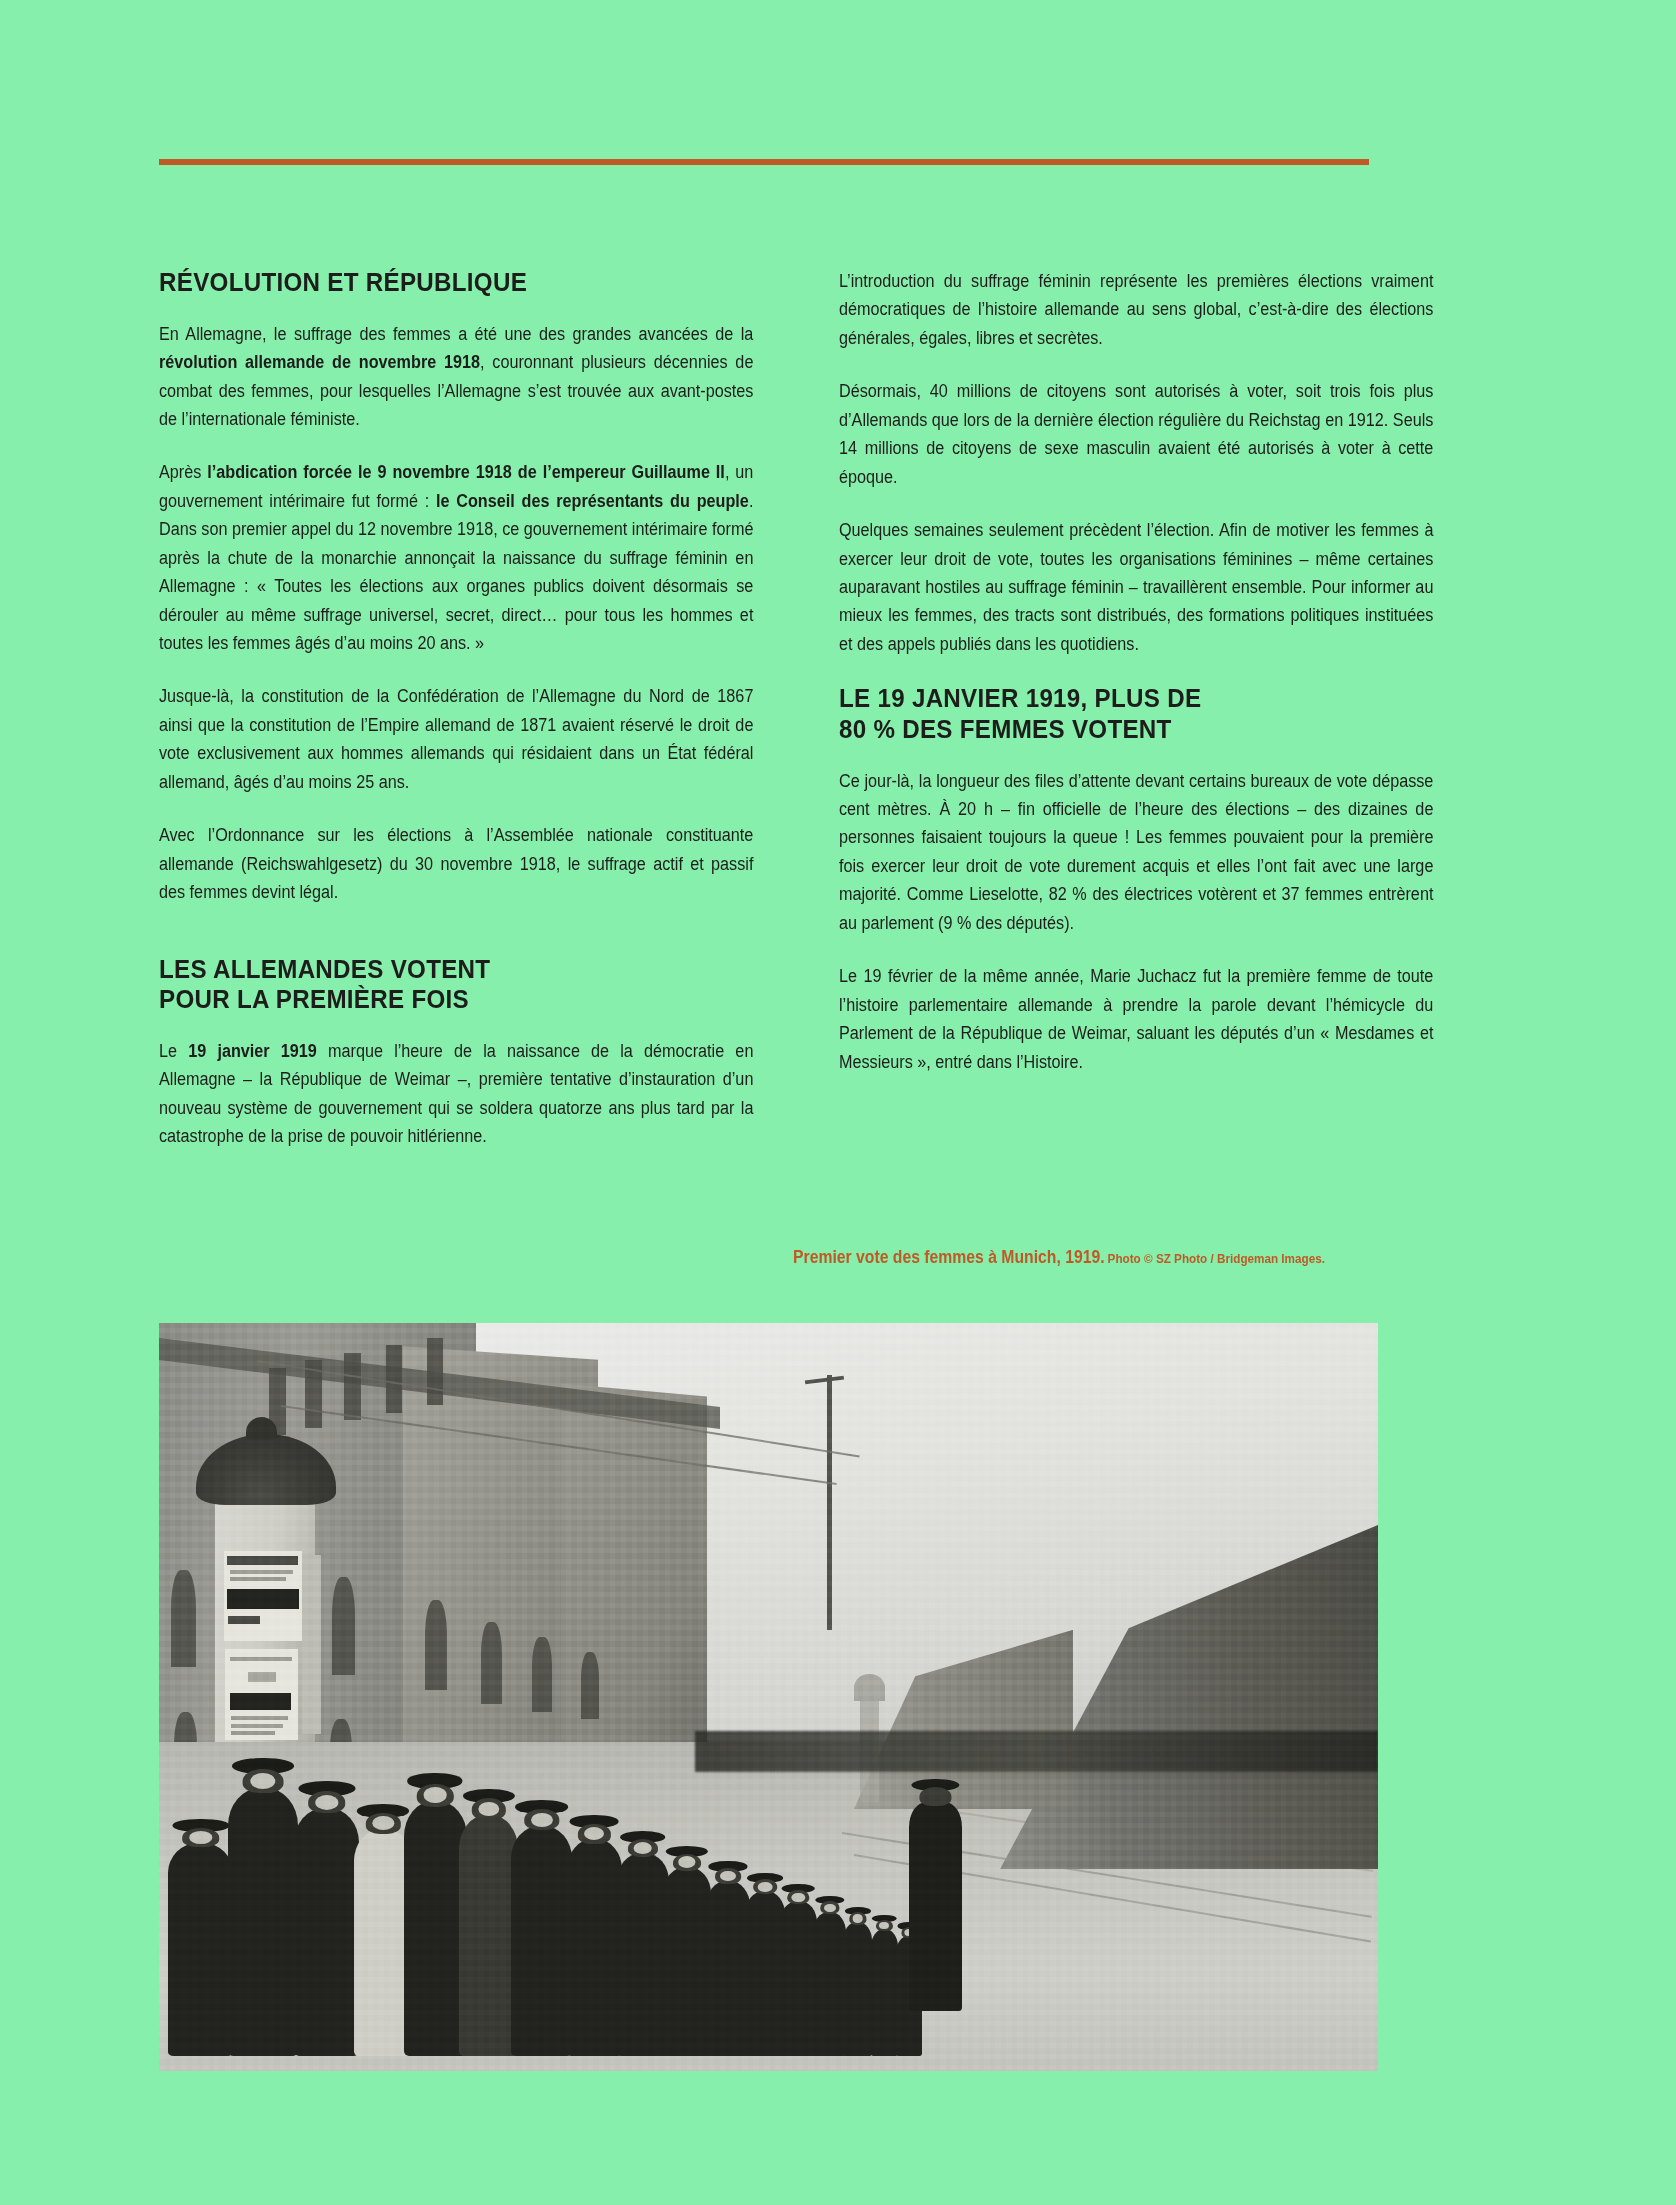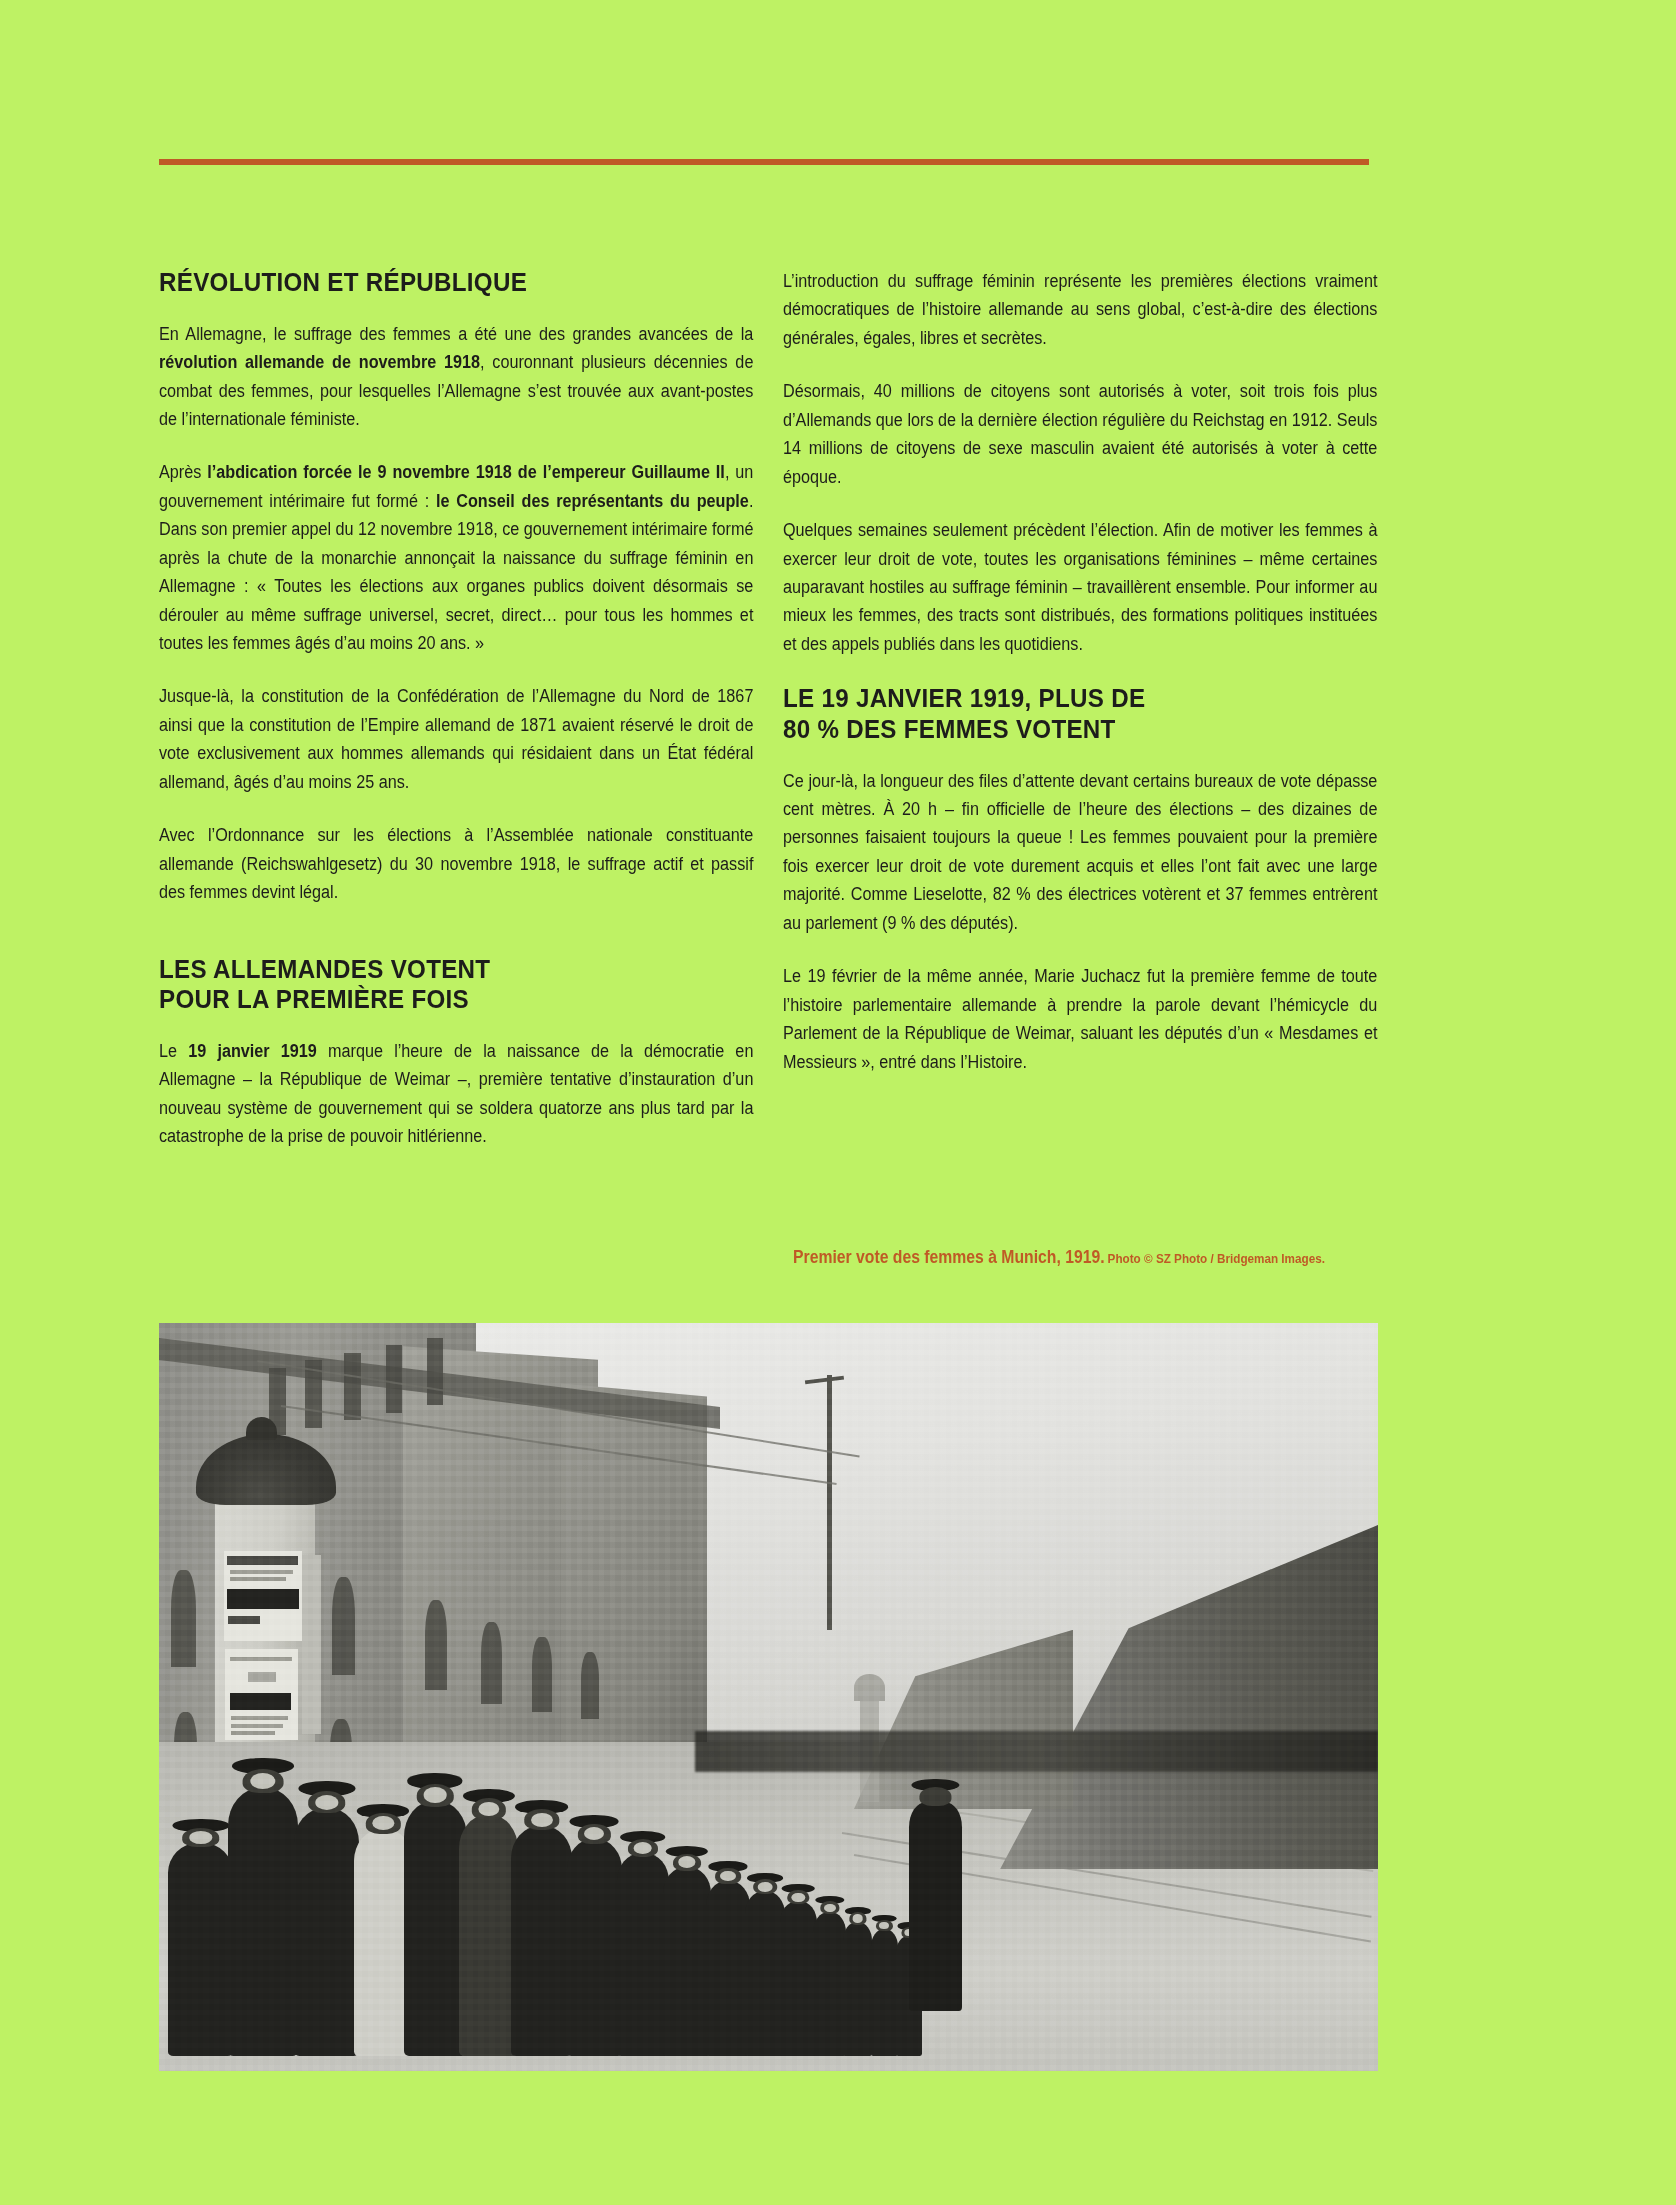--- a/index.html
+++ b/index.html
@@ -5,21 +5,21 @@
 <style>
   html, body {
     margin: 0;
     padding: 0;
     background: #edece4;
   }
   .page {
     position: relative;
     width: 1676px;
     height: 2205px;
-    background: #bef264;
+    background: #86efac;
     font-family: "Liberation Sans", sans-serif;
     overflow: hidden;
   }
 
   
   .top-rule {
     position: absolute;
     left: 159px;
     top: 159px;
     width: 1210px;
@@ -27,21 +27,21 @@
     background: #bf5a26;
   }
 
   
   .col {
     position: absolute;
     top: 267px;
     width: 595px;
   }
   .col-left  { left: 159px; }
-  .col-right { left: 783px; }
+  .col-right { left: 839px; }
 
   h2.section-title {
     margin: 0 0 22px 0;
     font-size: 26px;
     line-height: 1.18;
     font-weight: 800;
     letter-spacing: 0.3px;
     color: #1d1d1b;
     font-stretch: condensed;
     transform: scaleX(0.93);

